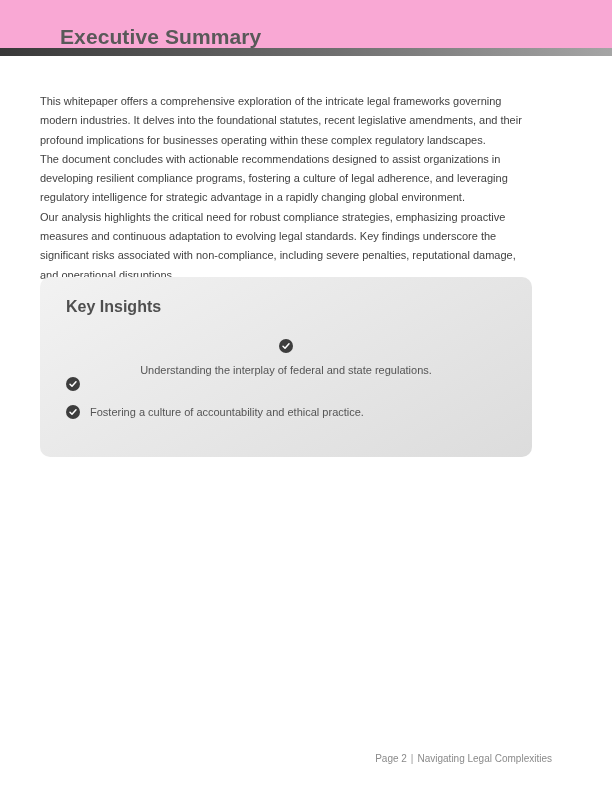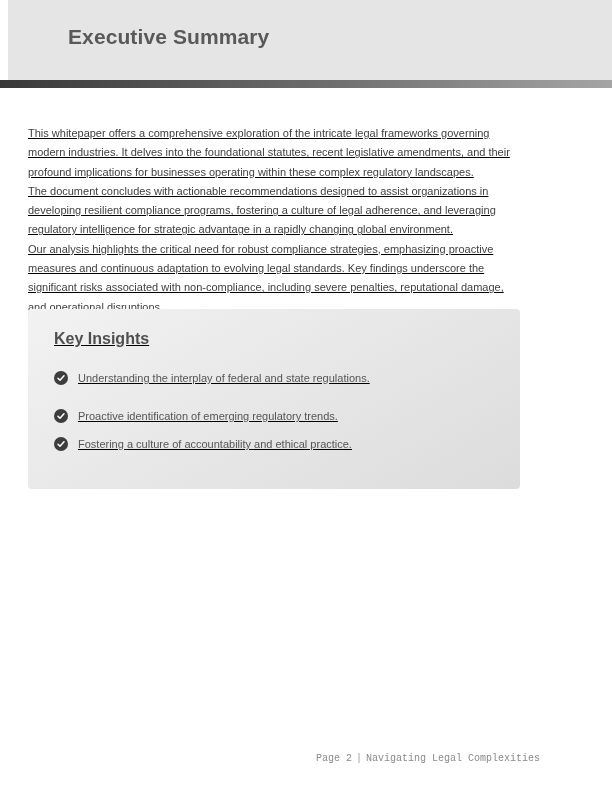--- a/index.html
+++ b/index.html
@@ -10,96 +10,93 @@
     -webkit-font-smoothing: antialiased;
   }
   .page {
     position: relative;
     width: 612px; height: 792px;
     background: #ffffff;
     overflow: hidden;
   }
   
   .header {
-    height: 80px;
-    background: #e5e5e5;
+    height: 48px;
+    background: #f9a8d4;
     box-sizing: border-box;
     padding: 25px 60px 0 60px;
-    margin-left: 8px;
   }
   .header h1 {
     margin: 0;
     font-size: 21px;
     font-weight: 700;
     letter-spacing: 0.1px;
     color: #595959;
     line-height: 23px;
   }
   .accent-bar {
     height: 8px;
     background: linear-gradient(90deg, #383838 0%, #6f6f6f 55%, #a5a5a5 100%);
   }
   
   .content {
     box-sizing: border-box;
-    padding: 36px 60px 0 28px;
-    text-decoration: underline;
+    padding: 36px 60px 0 40px;
   }
   .content p {
     margin: 0;
     width: 494px;
     font-size: 11px;
     line-height: 19.3px;
     color: #3f3f3f;
   }
   
   .card {
     position: relative;           
     margin-top: -8px;
     width: 492px;
     box-sizing: border-box;
     background: linear-gradient(150deg, #f2f2f2 0%, #e6e6e6 55%, #dcdcdc 100%);
-    border-radius: 4px;
+    border-radius: 10px;
     padding: 20px 26px 22px 26px;
   }
   .card h2 {
     margin: 0 0 23px 0;
     font-size: 16px;
     font-weight: 700;
     color: #4f4f4f;
     line-height: 19px;
   }
   .insight-row {
     display: flex;
     align-items: center;
     gap: 10px;
     height: 14px;
     margin-bottom: 14px;
   }
-  .insight-row.first { margin-bottom: 24px; }
+  .insight-row.first { margin-bottom: 24px; flex-direction: column; }
   .insight-row:last-child { margin-bottom: 16px; }
   .insight-row .icon {
     flex: 0 0 14px;
     width: 14px; height: 14px;
     display: inline-flex;
   }
   .insight-row .label {
     font-size: 11px;
     line-height: 14px;
     color: #555555;
   }
   
   .footer {
     position: absolute;
-    right: 72px;
+    right: 60px;
     bottom: 28px;
     font-size: 10px;
     color: #8a8a8a;
     white-space: nowrap;
-    font-family: Liberation Mono, monospace;
   }
   .footer .sep { margin: 0 4px; color: #9a9a9a; }
 </style>
 </head>
 <body>
 
 <div class="page">
 
   <div class="header">
     <h1>Executive Summary</h1>
@@ -124,21 +121,20 @@
         <span class="label">Understanding the interplay of federal and state regulations.</span>
       </div>
 
       <div class="insight-row">
         <span class="icon">
           <svg width="14" height="14" viewBox="0 0 14 14" aria-hidden="true">
             <circle cx="7" cy="7" r="7" fill="#3d3d3d"></circle>
             <path d="M4 7.3l2 2 4-4.5" stroke="#ffffff" stroke-width="1.5" fill="none" stroke-linecap="round" stroke-linejoin="round"></path>
           </svg>
         </span>
-        <span class="label">Proactive identification of emerging regulatory trends.</span>
       </div>
 
 
       <div class="insight-row">
         <span class="icon">
           <svg width="14" height="14" viewBox="0 0 14 14" aria-hidden="true">
             <circle cx="7" cy="7" r="7" fill="#3d3d3d"></circle>
             <path d="M4 7.3l2 2 4-4.5" stroke="#ffffff" stroke-width="1.5" fill="none" stroke-linecap="round" stroke-linejoin="round"></path>
           </svg>
         </span>

